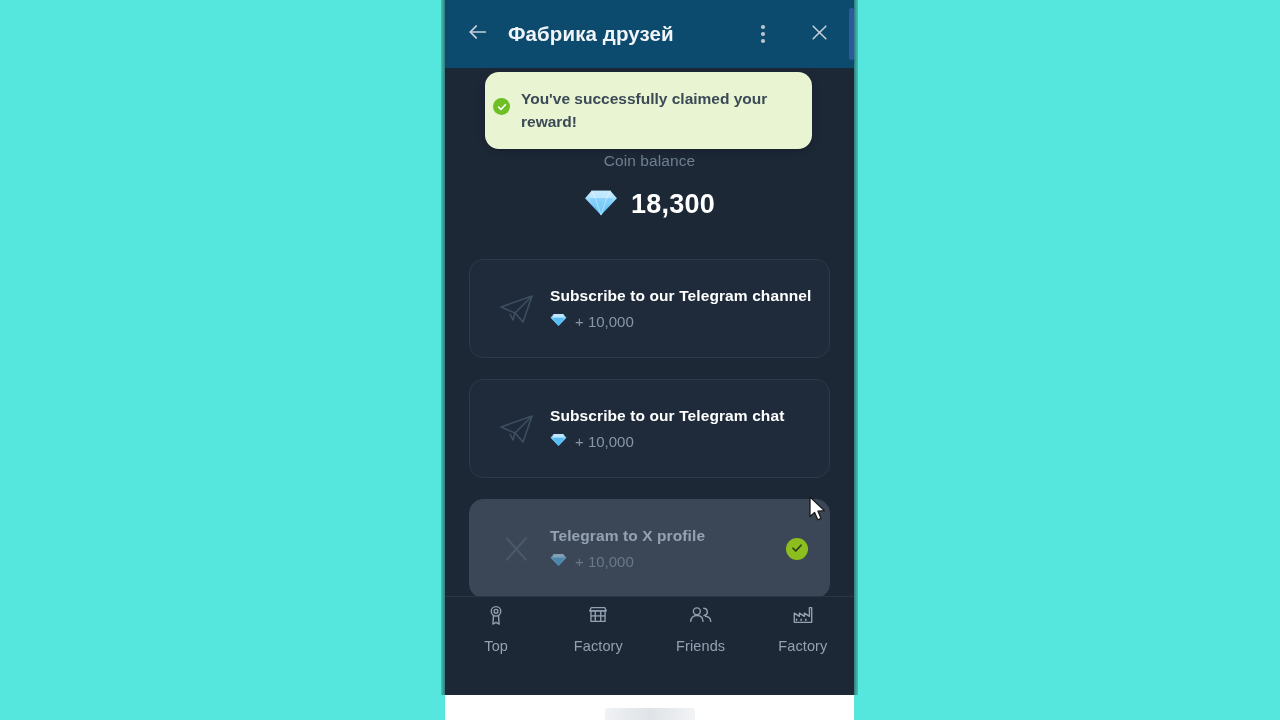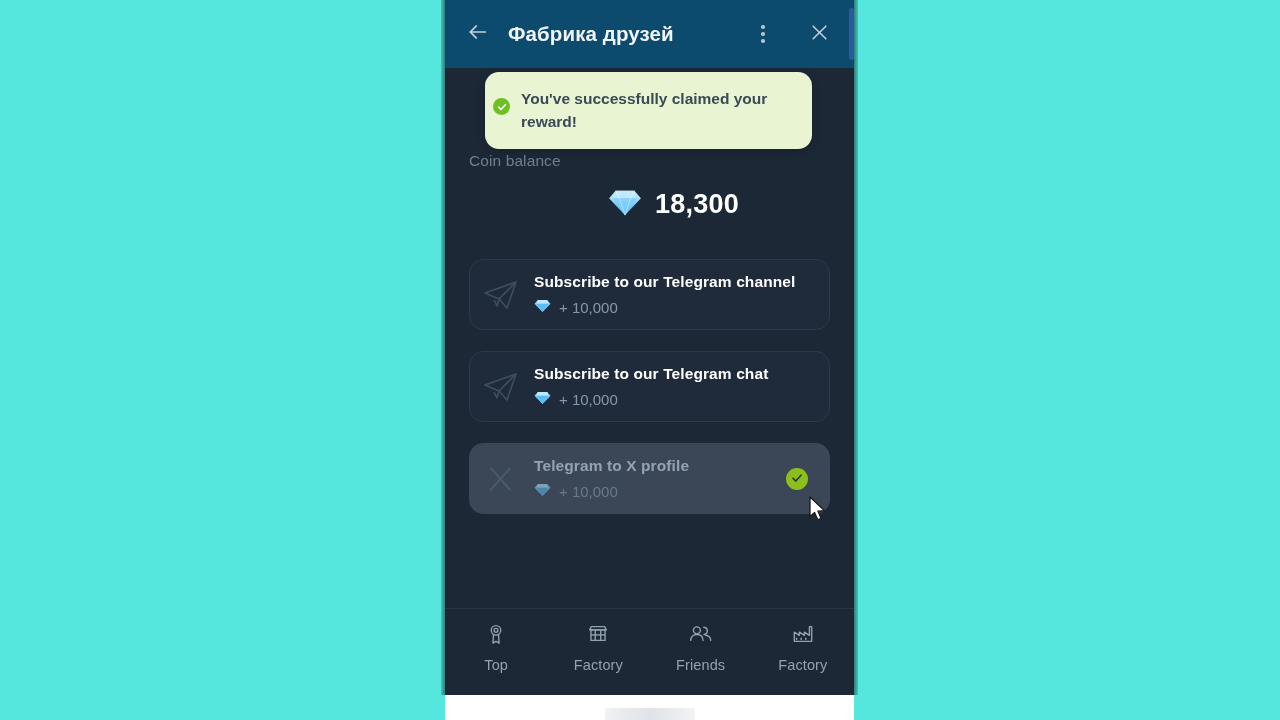--- a/index.html
+++ b/index.html
@@ -128,22 +128,21 @@
     line-height: 23px;
     max-width: 250px;
   }
 
   
   #balance-block {
     position: absolute;
     left: 0;
     top: 152px;
     width: 409px;
-    text-align: left;
-    margin-left: 24px;
+    text-align: center;
   }
   #balance-label {
     color: #6f7e8f;
     font-size: 15.5px;
     letter-spacing: 0.1px;
   }
   #balance-row {
     margin-top: 17px;
     display: flex;
     align-items: center;
@@ -161,25 +160,25 @@
   
   #task-list {
     position: absolute;
     left: 24px;
     top: 259px;
     width: 361px;
   }
   .task-card {
     position: relative;
     box-sizing: border-box;
-    height: 71px;
+    height: 99px;
     border-radius: 14px;
     display: flex;
     align-items: center;
-    padding-left: 8px;
+    padding-left: 24px;
     margin-bottom: 21px;
     cursor: pointer;
   }
   .task-card.pending {
     background: #1f2b3b;
     border: 1px solid #2c3a4b;
   }
   .task-card.done {
     background: #3b4756;
     border: 1px solid #3b4756;
@@ -222,27 +221,27 @@
     background: #8cbe1d;
     display: flex;
     align-items: center;
     justify-content: center;
   }
 
   
   #bottom-nav {
     position: absolute;
     left: 0;
-    bottom: 4px;
+    bottom: 16px;
     width: 409px;
     height: 83px;
     border-top: 1px solid #2a3646;
     display: flex;
     align-items: flex-start;
-    padding-top: 14px;
+    padding-top: 7px;
     box-sizing: border-box;
     background: #1d2837;
   }
   .nav-item {
     flex: 1 1 0;
     display: flex;
     flex-direction: column;
     align-items: center;
     gap: 8px;
     cursor: pointer;

